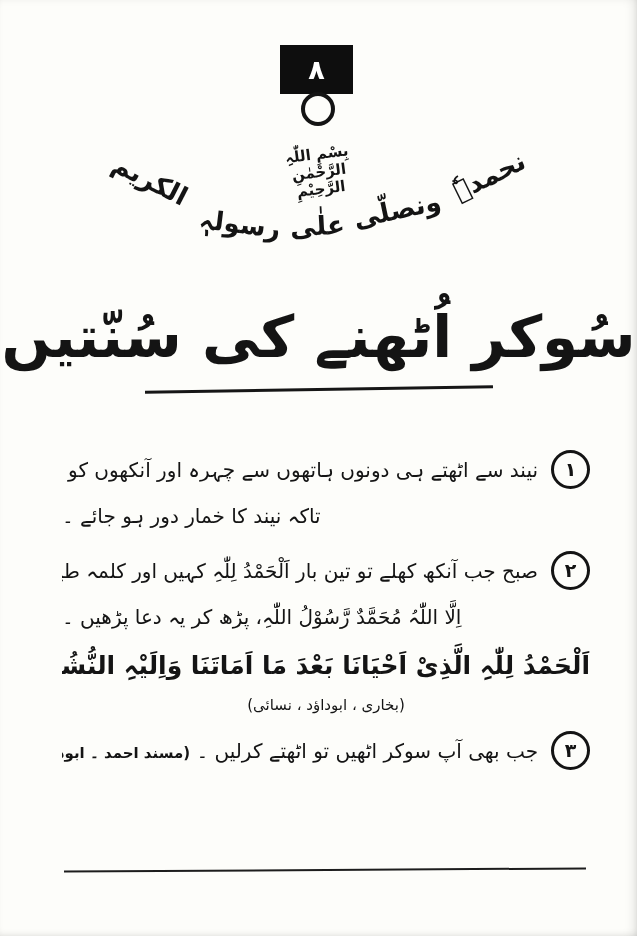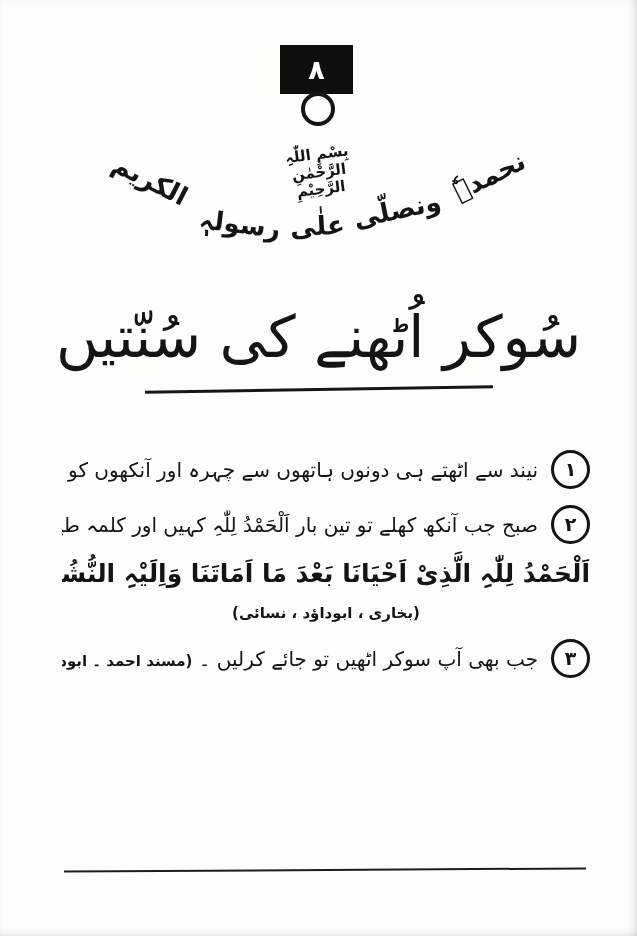--- a/index.html
+++ b/index.html
@@ -41,21 +41,21 @@
   .arc span:nth-child(1){transform:translateY(-24px) rotate(-26deg);}
   .arc span:nth-child(2){transform:translateY(10px) rotate(-12deg);}
   .arc span:nth-child(3){transform:translateY(26px) rotate(-3deg);}
   .arc span:nth-child(4){transform:translateY(24px) rotate(7deg);}
   .arc span:nth-child(5){transform:translateY(-20px) rotate(27deg);}
 
   
   .title-wrap{position:absolute;top:288px;left:0;width:100%;text-align:center;}
   .title{
     margin:0;direction:rtl;
-    font-size:58px;font-weight:normal;line-height:1.72;
+    font-size:58px;font-weight:bold;line-height:1.72;
     letter-spacing:-1px;
   }
   .title-rule{
     width:348px;margin:0 auto;border-top:3px solid #161616;
     transform:rotate(-0.9deg);
   }
 
   
   .items{position:absolute;top:447px;left:62px;right:47px;direction:rtl;}
   .item{position:relative;}
@@ -74,21 +74,21 @@
   .line.full{text-align:justify;text-align-last:justify;}
   .line.endline{text-align:left;}
   .small-ref{font-size:15px;font-weight:bold;}
   .dua{
     direction:rtl;font-size:25px;font-weight:bold;line-height:52px;
     white-space:nowrap;overflow:hidden;
     text-align:justify;text-align-last:justify;
   }
   .ref-line{
     direction:rtl;text-align:center;
-    font-size:15px;font-weight:bold;line-height:27px;
+    font-size:15px;font-weight:normal;line-height:27px;
   }
 
   
   .bottom-rule{
     position:absolute;top:869px;left:64px;width:522px;
     border-top:2px solid #1d1d1d;transform:rotate(-0.35deg);
   }
 </style>
 </head>
 <body>
@@ -120,37 +120,39 @@
     <div class="title-rule"></div>
   </div>
 
   <div class="items">
 
     <div class="item">
       <div class="num">
         <span>۱</span>
       </div>
       <div class="line first full">نیند سے اٹھتے ہی دونوں ہاتھوں سے چہرہ اور آنکھوں کو ملنا</div>
+      <div class="line endline">تاکہ نیند کا خمار دور ہو جائے ۔</div>
     </div>
 
     <div class="item">
       <div class="num">
         <span>۲</span>
       </div>
       <div class="line first full">صبح جب آنکھ کھلے تو تین بار اَلْحَمْدُ لِلّٰہِ کہیں اور کلمہ طیبہ لَاۤ اِلٰہَ</div>
+      <div class="line endline">اِلَّا اللّٰہُ مُحَمَّدٌ رَّسُوْلُ اللّٰہِ، پڑھ کر یہ دعا پڑھیں ۔</div>
       <div class="dua">اَلْحَمْدُ لِلّٰہِ الَّذِیْ اَحْیَانَا بَعْدَ مَا اَمَاتَنَا وَاِلَیْہِ النُّشُوْرُ ۔</div>
       <div class="ref-line">(بخاری ، ابوداؤد ، نسائی)</div>
     </div>
 
     <div class="item">
       <div class="num">
         <span>۳</span>
       </div>
       <div class="line first full">
-        <span>جب بھی آپ سوکر اٹھیں تو جائے کرلیں ۔</span>
+        <span>جب بھی آپ سوکر اٹھیں تو اٹھتے کرلیں ۔</span>
         <span class="small-ref">(مسند احمد ۔ ابوداؤد)</span>
       </div>
     </div>
 
   </div>
 
   <div class="bottom-rule"></div>
 
 </div>
 

